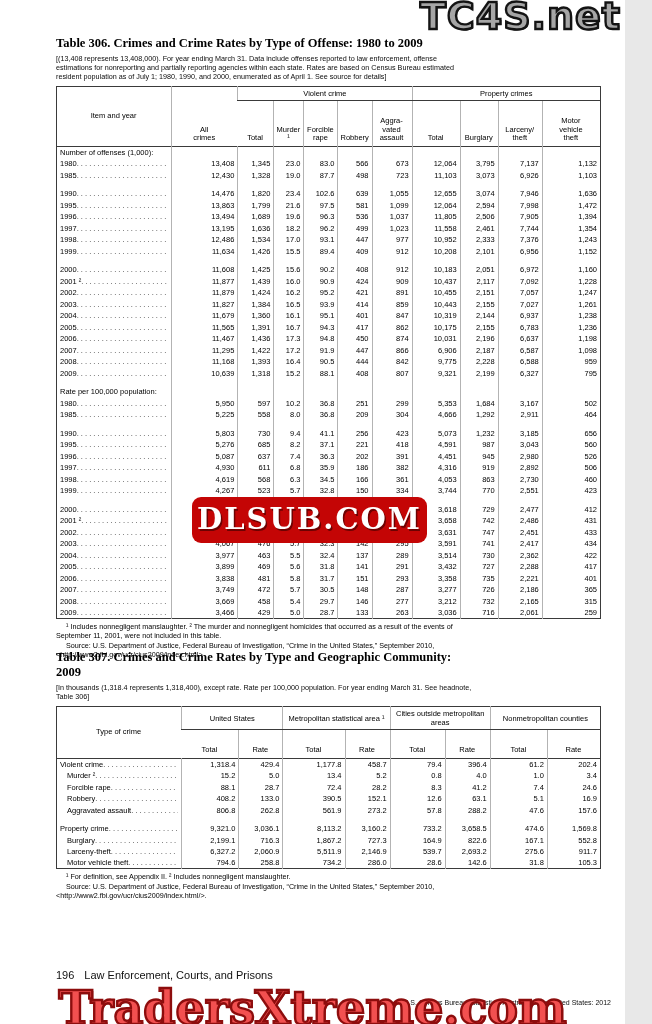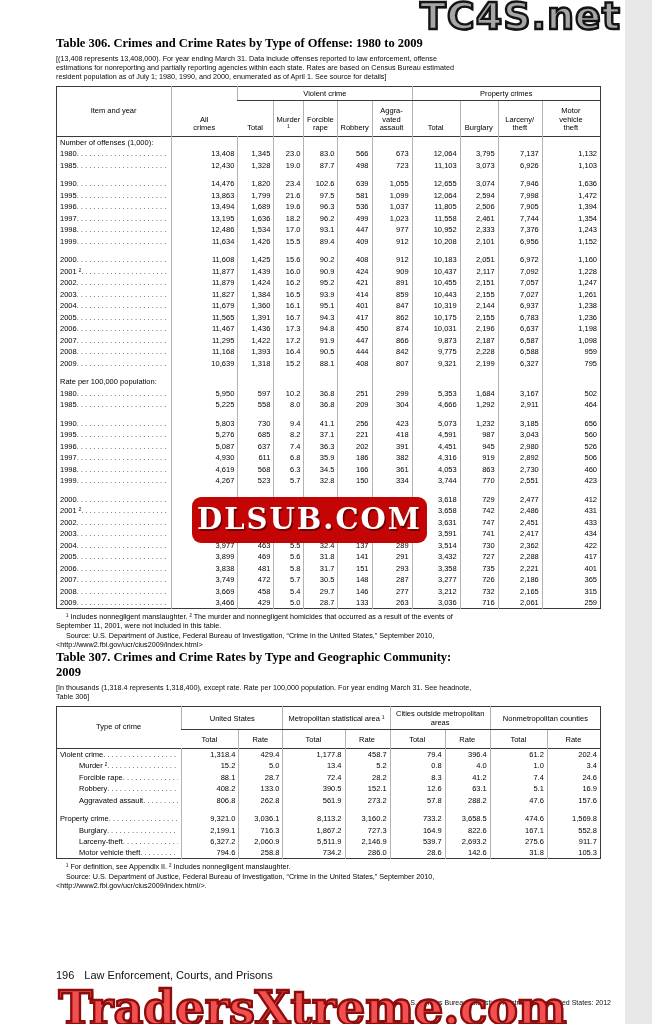--- a/index.html
+++ b/index.html
@@ -46,27 +46,27 @@
   
   table{ border-collapse:collapse; table-layout:fixed; width:545px; border:1.2px solid #3a3a3a; }
   th, td{
     font-size:7.5px; line-height:9px; padding:0 3px 1px 2px;
     border-left:1px solid #b3b3b3; overflow:hidden;
   }
   th:first-child, td:first-child{ border-left:none; }
   thead{ border-bottom:1px solid #3a3a3a; }
   thead th{ font-weight:normal; text-align:center; }
   .h-group{ border-bottom:1px solid #3a3a3a; padding:2px 0 2px; }
-  .h-sub{ vertical-align:bottom; white-space:pre-line; line-height:8.5px; padding-bottom:3px; padding-top:6px; }
+  .h-sub{ vertical-align:bottom; white-space:pre-line; line-height:8.5px; padding-bottom:3px; padding-top:16px; }
   .h-item{ vertical-align:middle; }
   tbody td{ height:11.5px; vertical-align:bottom; }
   tr.gap td{ height:7px; }
   td.num{ text-align:right; white-space:nowrap; }
   td.c-lbl{ padding-left:3px; white-space:nowrap; }
-  td.c-lbl.ind{ padding-left:22px; }
+  td.c-lbl.ind{ padding-left:10px; }
   .lbl{ display:flex; align-items:baseline; }
   .yr{ white-space:nowrap; }
   .dots{ flex:1; overflow:hidden; white-space:nowrap; color:#222; }
   .dots::after{ content:" . . . . . . . . . . . . . . . . . . . . . . . . . . . . . . . . . . ."; }
   tr.sec td{ white-space:nowrap; }
 
   
   .page-footer{
     position:absolute; left:56px; top:969px; font-size:11px; color:#111;text-align:center;
   }
@@ -443,21 +443,21 @@
                 <span class="yr">2007</span>
                 <span class="dots"></span>
               </div>
             </td>
             <td class="num">11,295</td>
             <td class="num">1,422</td>
             <td class="num">17.2</td>
             <td class="num">91.9</td>
             <td class="num">447</td>
             <td class="num">866</td>
-            <td class="num">9,873</td>
+            <td class="num">6,906</td>
             <td class="num">2,187</td>
             <td class="num">6,587</td>
             <td class="num">1,098</td>
           </tr>
           <tr>
             <td class="c-lbl">
               <div class="lbl">
                 <span class="yr">2008</span>
                 <span class="dots"></span>
               </div>

